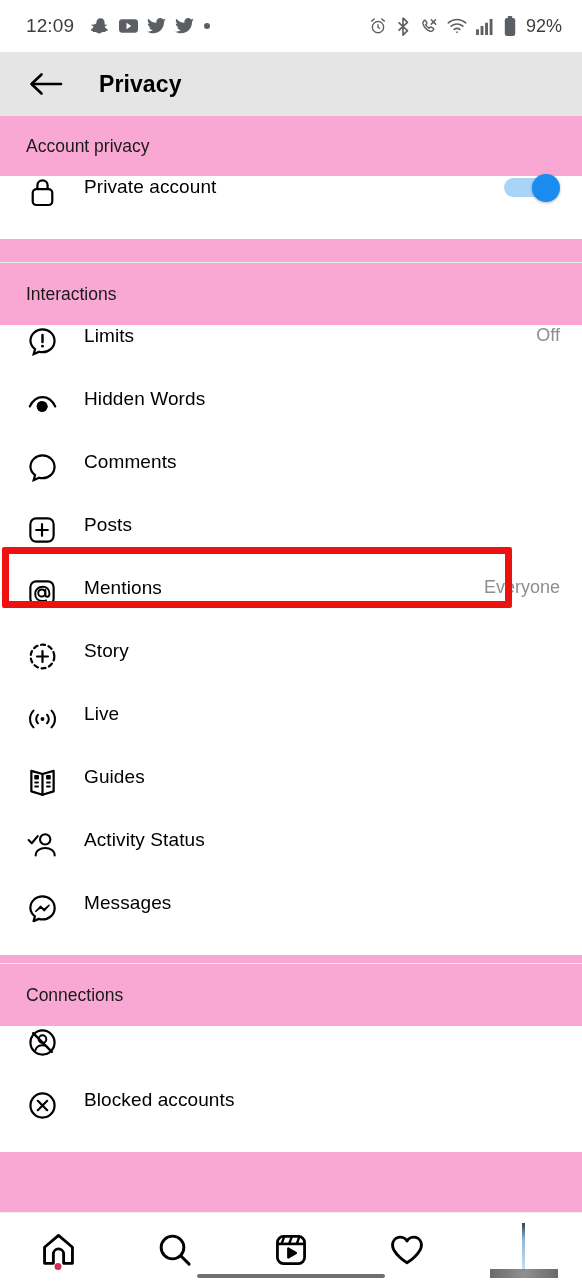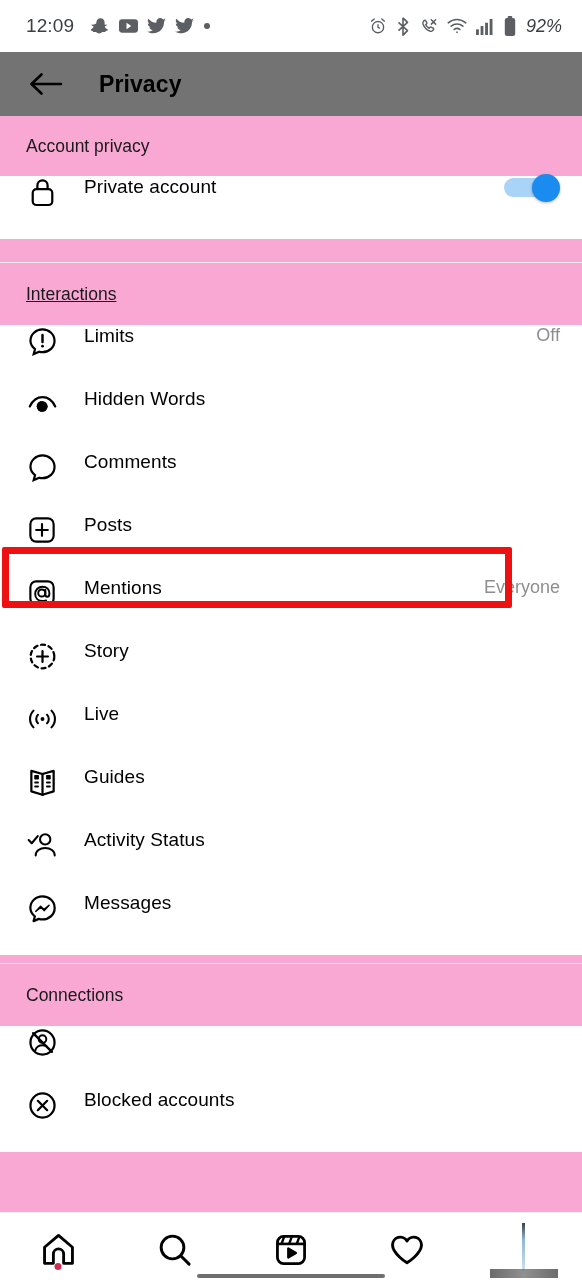--- a/index.html
+++ b/index.html
@@ -24,28 +24,28 @@
     padding:0 20px 0 26px;
     background:#ffffff;
   }
   .sb-time {
     font-size:19px; color:#3c3f42; letter-spacing:.1px;
     font-family:"Liberation Sans", sans-serif;
   }
   .sb-left-icons { display:flex; align-items:center; gap:9px; margin-left:17px; }
   .sb-right { margin-left:auto; display:flex; align-items:center; gap:9px; }
   .sb-ico { display:flex; align-items:center; justify-content:center; }
-  .sb-batt-txt { font-size:18px; color:#3c3f42; margin-left:1px;font-style:italic; }
+  .sb-batt-txt { font-size:18px; color:#3c3f42; margin-left:1px; }
 
   
   #appbar {
     flex:0 0 64px;
     display:flex; align-items:center;
     padding-left:26px;
-    background:#737373;
+    background:#e5e5e5;
   }
   #back-arrow { width:40px; height:40px; display:flex; align-items:center; justify-content:center; cursor:pointer; }
   #page-title {
     font-size:23px; font-weight:bold; color:#000;
     margin-left:33px; letter-spacing:.1px;
   }
 
   
   #content { flex:1 1 auto; position:relative; overflow:hidden; background:#f9a8d4; }
 
@@ -259,21 +259,21 @@
       <span class="row-label">Private account</span>
       <span class="toggle">
         <span class="track"></span>
         <span class="thumb"></span>
       </span>
     </div>
 
     <div style="height:23px;"></div>
     <div class="divider"></div>
 
-    <div class="section-head" style="height:62px;text-decoration:underline;">Interactions</div>
+    <div class="section-head" style="height:62px;">Interactions</div>
 
     <div class="row">
       <span class="row-ico">
         <svg class="svg-ic" width="29" height="29" viewBox="0 0 26 26" fill="none" stroke="#000" stroke-width="2" stroke-linecap="round">
           <path d="M13 2.2c6 0 10.8 4.5 10.8 10.2S19 22.6 13 22.6c-1 0-2-.1-2.9-.4l-5 2.1 1.2-4.4C4 18 2.2 15.4 2.2 12.4 2.2 6.7 7 2.2 13 2.2z"></path>
           <path d="M13 7.2v6.2" stroke-width="2.2"></path>
           <circle cx="13" cy="17.2" r="1.25" fill="#000" stroke="none"></circle>
         </svg>
       </span>
       <span class="row-label">Limits</span>

